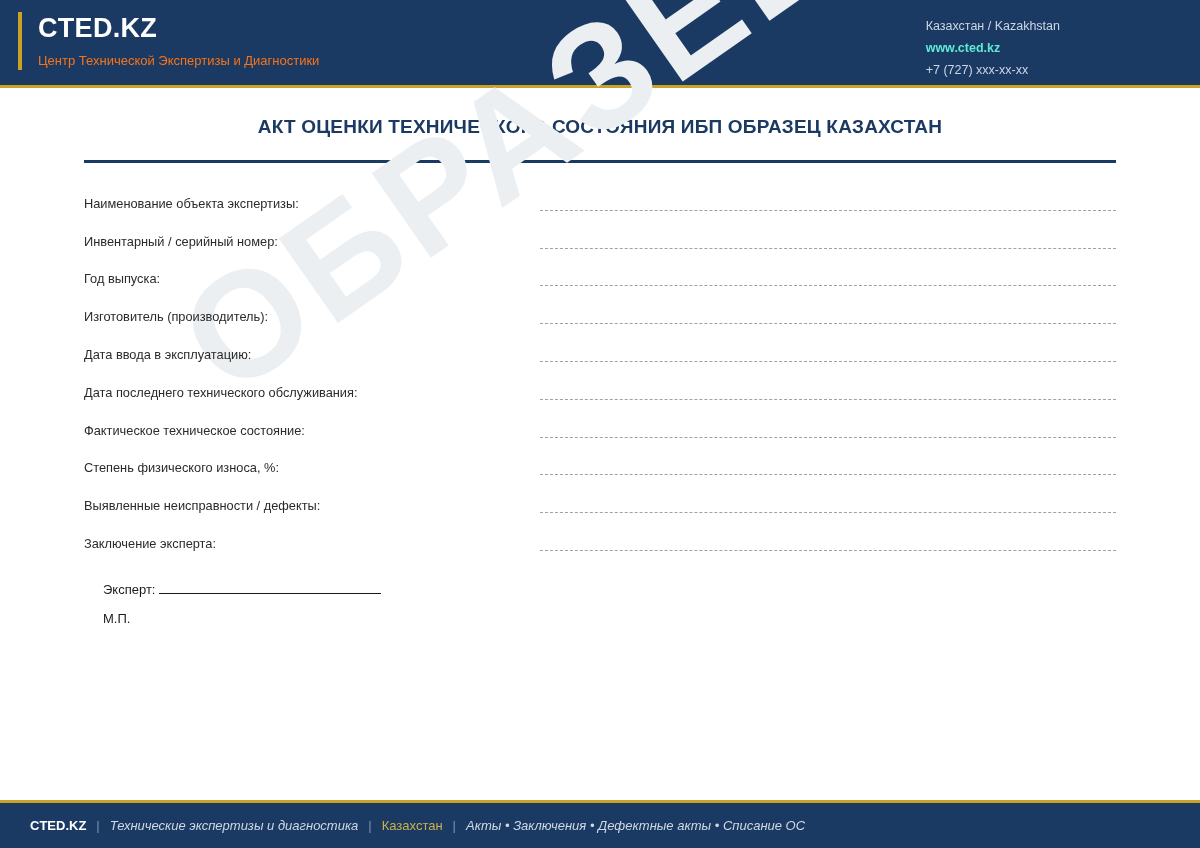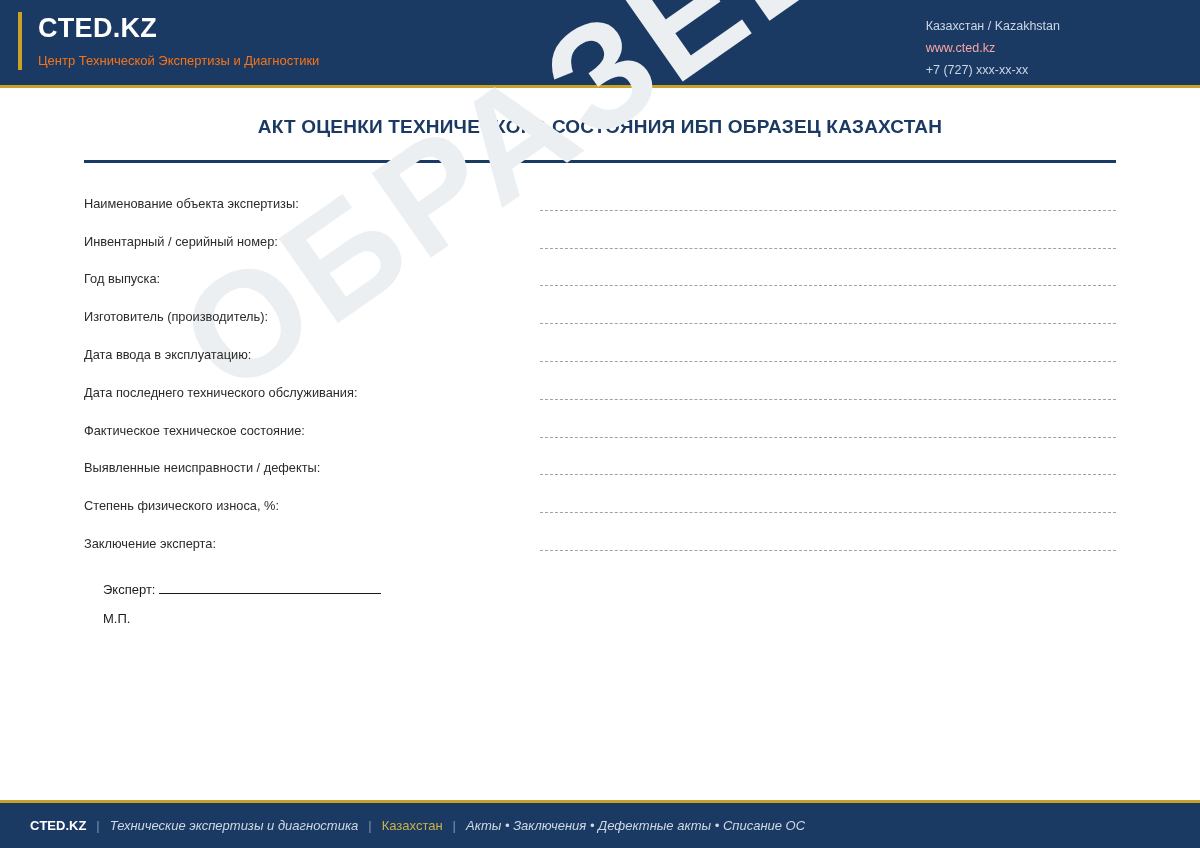--- a/index.html
+++ b/index.html
@@ -47,21 +47,21 @@
   }
   .header-right {
     position: absolute;
     right: 140px;
     top: 15px;
     text-align: left;
     font-size: 12.5px;
     line-height: 22px;
   }
   .hr-country { color: #ccd6e4; }
-  .hr-site { color: #fca5a5; }
+  .hr-site { color: #5eead4; font-weight: bold; }
   .hr-phone { color: #ccd6e4; }
 
   
   .page {
     position: relative;
     padding: 0 84px;
     box-sizing: border-box;
   }
   .doc-title {
     text-align: center;
@@ -227,26 +227,26 @@
       <div class="field-label">Дата последнего технического обслуживания:</div>
       <div class="field-line"></div>
     </div>
 
     <div class="field-row">
       <div class="field-label">Фактическое техническое состояние:</div>
       <div class="field-line"></div>
     </div>
 
     <div class="field-row">
+      <div class="field-label">Степень физического износа, %:</div>
+      <div class="field-line"></div>
+    </div>
+
+    <div class="field-row">
       <div class="field-label">Выявленные неисправности / дефекты:</div>
-      <div class="field-line"></div>
-    </div>
-
-    <div class="field-row">
-      <div class="field-label">Степень физического износа, %:</div>
       <div class="field-line"></div>
     </div>
 
     <div class="field-row">
       <div class="field-label">Заключение эксперта:</div>
       <div class="field-line"></div>
     </div>
 
   </div>
 

